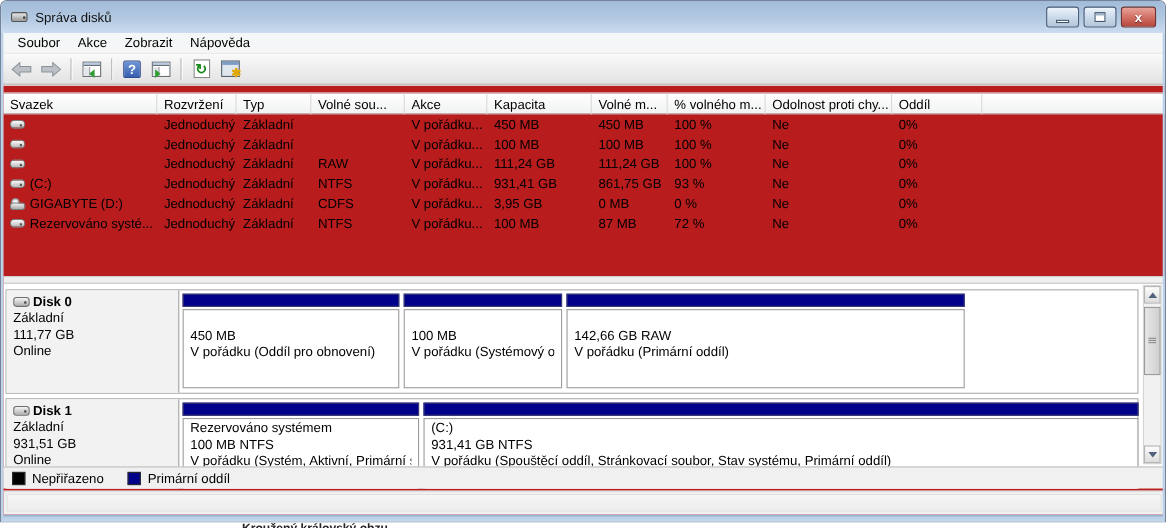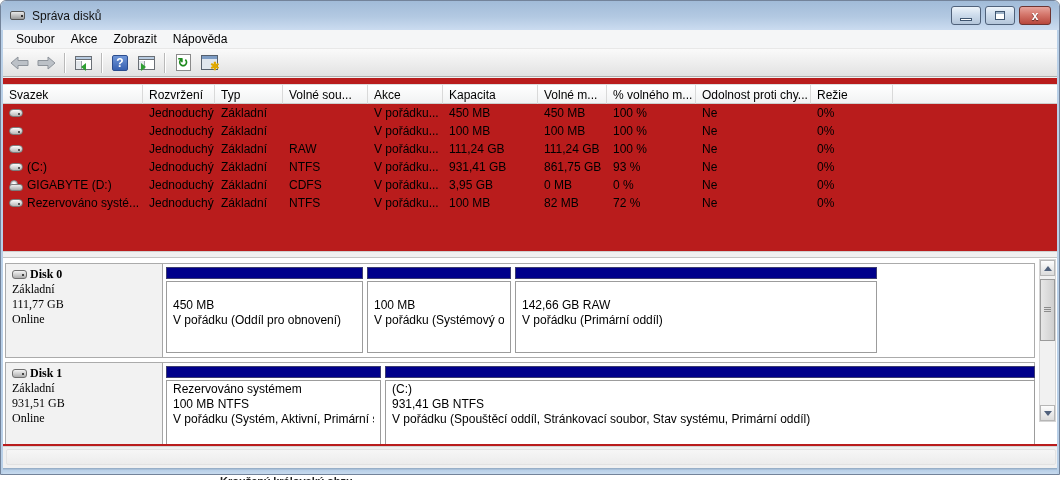--- a/index.html
+++ b/index.html
@@ -75,21 +75,21 @@
   .cd-ic .disc { position:absolute; left:1px; top:0; width:8px; height:8px; border:1px solid #8a8a8a; border-radius:50%;
                  background:radial-gradient(circle at 50% 50%, #fff 20%, #c9cdd1 70%); }
 
   .splitter { position:absolute; left:0; top:173px; width:1056px; height:7px;
               background:#f0f0f0; border-top:1px solid #cfcfcf; border-bottom:1px solid #c4c4c4; }
 
   
   .graphpane { position:absolute; left:0; top:180px; width:1056px; height:186px; background:#fff; overflow:hidden; }
   .disk-row { position:absolute; left:2px; width:1030px; height:95px; border:1px solid #ababab; background:#fff; }
   .disk-info { position:absolute; left:0; top:0; width:157px; height:100%; background:#f2f2f2;
-               border-right:1px solid #a6a6a6; padding:3px 4px 0 6px; line-height:15px;font-family:Liberation Serif, serif; }
+               border-right:1px solid #a6a6a6; padding:3px 4px 0 6px; line-height:15px; }
   .disk-name-line { display:flex; align-items:center; gap:3px; font-weight:bold; }
   .disk-ic { width:15px; height:9px; border:1px solid #6f6f6f; border-radius:3px;
              background:linear-gradient(180deg,#f4f4f4,#aeaeae); position:relative; }
   .disk-ic::after { content:""; position:absolute; right:2px; top:3px; width:2px; height:2px; background:#444; }
   .disk-parts { position:absolute; left:160px; top:0; height:100%; display:flex; gap:4px; padding-top:3px; }
   .part { height:91px; }
   .part-hdr { height:12px; border:1px solid #3c3c70; }
   .part-body { margin-top:2px; height:72px; border:1px solid #9c9c9c; background:#fff;
                padding:1px 6px; line-height:15px; }
   .part-body div { white-space:nowrap; overflow:hidden; min-height:15px; }
@@ -201,21 +201,21 @@
       <div class="lv-header lv-grid">
         <div class="h">Svazek</div>
         <div class="h">Rozvržení</div>
         <div class="h">Typ</div>
         <div class="h">Volné sou...</div>
         <div class="h">Akce</div>
         <div class="h">Kapacita</div>
         <div class="h">Volné m...</div>
         <div class="h">% volného m...</div>
         <div class="h">Odolnost proti chy...</div>
-        <div class="h">Režie</div>
+        <div class="h">Oddíl</div>
         <div class="h"></div>
       </div>
 
       <div class="lv-rows">
         <div class="lv-row lv-grid">
           <div class="c cell-vol">
               <span class="vol-ic"></span>
               <span></span>
             </div>
           <div class="c">Jednoduchý</div>
@@ -299,21 +299,21 @@
         <div class="lv-row lv-grid">
           <div class="c cell-vol">
               <span class="vol-ic"></span>
               <span>Rezervováno systé...</span>
             </div>
           <div class="c">Jednoduchý</div>
           <div class="c">Základní</div>
           <div class="c">NTFS</div>
           <div class="c">V pořádku...</div>
           <div class="c">100 MB</div>
-          <div class="c">82 MB</div>
+          <div class="c">87 MB</div>
           <div class="c">72 %</div>
           <div class="c">Ne</div>
           <div class="c">0%</div>
           <div class="c"></div>
         </div>
       </div>
 
       <div class="splitter"></div>
 
       <div class="graphpane">
@@ -391,20 +391,26 @@
               <div class="arr-up"></div>
             </div>
           <div class="sthumb">
               <div class="grip"></div>
             </div>
           <div class="sbtn down">
               <div class="arr-down"></div>
             </div>
         </div>
 
+        <div class="legendbar">
+          <span class="swatch" style="background-color: rgb(0, 0, 0);"></span>
+          <span class="legend-label">Nepřiřazeno</span>
+          <span class="swatch" style="background-color: rgb(0, 0, 139);"></span>
+          <span class="legend-label">Primární oddíl</span>
+        </div>
       </div>
 
       <div class="statusbar">
           <div class="inner"></div>
         </div>
     </div>
 
     <div class="side-border l"></div>
     <div class="side-border r"></div>
     <div class="bottom-border"></div>

